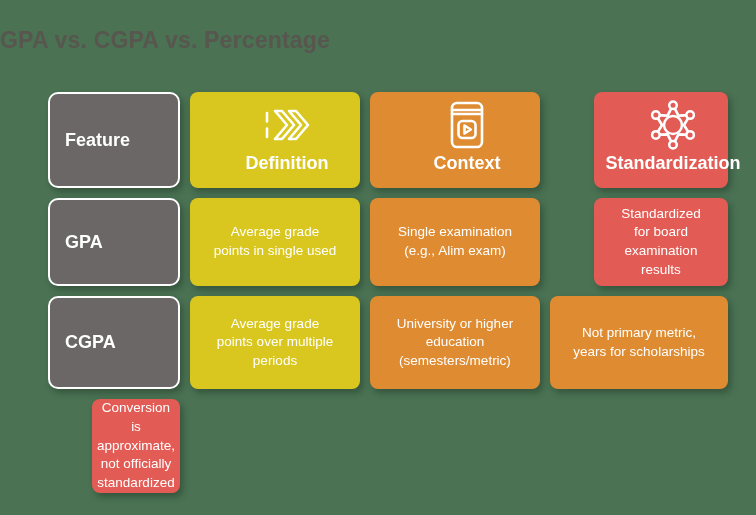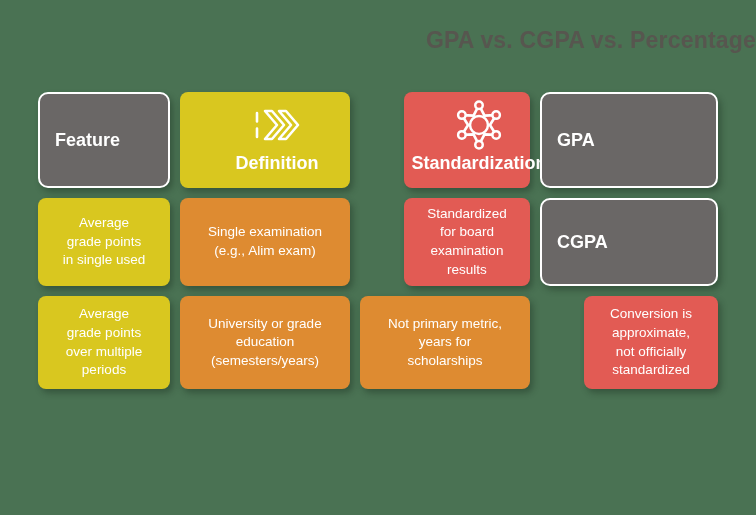--- a/index.html
+++ b/index.html
@@ -10,29 +10,29 @@
   .canvas {
     position: relative;
     width: 756px;
     height: 515px;
     background: var(--background);
     overflow: hidden;
   }
   .title {
     margin: 0;
     padding-top: 27px;
-    text-align: right;
+    text-align: left;
     font-size: 23px;
     font-weight: 700;
     letter-spacing: 0.2px;
     color: var(--title);
   }
   .grid {
     position: absolute;
-    left: 38px;
+    left: 48px;
     top: 92px;
     display: grid;
     grid-template-columns: 132px 170px 170px 178px;
     grid-template-rows: 96px 88px 93px 94px;
     gap: 10px;
   }
   .cell {
     border-radius: 8px;
     color: var(--text);
     box-shadow: 3px 4px 6px rgba(25, 45, 30, 0.40);
@@ -100,20 +100,32 @@
       <span class="icon-box">
         <svg width="48" height="36" viewBox="0 0 48 36">
           <line class="icon-stroke" x1="4" y1="6" x2="4" y2="30" stroke-dasharray="8.5 7"></line>
           <path class="icon-stroke" d="M12 4 L19 4 L31 18 L19 32 L12 32 L24 18 Z"></path>
           <path class="icon-stroke" d="M26 4 L33 4 L45 18 L33 32 L26 32 L38 18 Z"></path>
         </svg>
       </span>
       <span class="header-label">Definition</span>
     </div>
 
+    <div class="cell header-cell bg-orange">
+      <span class="icon-box">
+        <svg width="44" height="50" viewBox="0 0 44 50">
+          <rect class="icon-stroke" x="7" y="3" width="30" height="44" rx="5"></rect>
+          <line class="icon-stroke" x1="7" y1="10" x2="37" y2="10"></line>
+          <line class="icon-stroke" x1="7" y1="14" x2="37" y2="14"></line>
+          <rect class="icon-stroke" x="13.5" y="21" width="17" height="17" rx="4"></rect>
+          <path class="icon-stroke" d="M19.5 25.5 L25.8 29.5 L19.5 33.5 Z"></path>
+        </svg>
+      </span>
+      <span class="header-label">Context</span>
+    </div>
 
     <div class="cell header-cell bg-red">
       <span class="icon-box">
         <svg width="50" height="50" viewBox="0 0 48 48">
           <path class="icon-stroke" d="M24 5 L29.25 14.91 L40.45 14.5 L34.5 24 L40.45 33.5 L29.25 33.09 L24 43 L18.75 33.09 L7.55 33.5 L13.5 24 L7.55 14.5 L18.75 14.91 Z"></path>
           <circle class="molecule-dot" cx="24" cy="5" r="3.6"></circle>
           <circle class="molecule-dot" cx="40.45" cy="14.5" r="3.6"></circle>
           <circle class="molecule-dot" cx="40.45" cy="33.5" r="3.6"></circle>
           <circle class="molecule-dot" cx="24" cy="43" r="3.6"></circle>
           <circle class="molecule-dot" cx="7.55" cy="33.5" r="3.6"></circle>
@@ -128,19 +140,19 @@
       <span>GPA</span>
     </div>
     <div class="cell body-cell bg-yellow">Average grade points in single used</div>
     <div class="cell body-cell bg-orange">Single examination (e.g., Alim exam)</div>
     <div class="cell body-cell bg-red">Standardized for board examination results</div>
 
     <div class="cell label-cell">
       <span>CGPA</span>
     </div>
     <div class="cell body-cell bg-yellow">Average grade points over multiple periods</div>
-    <div class="cell body-cell bg-orange">University or grade education (semesters/years)</div>
+    <div class="cell body-cell bg-orange">University or higher education (semesters/metric)</div>
 
     <div class="cell body-cell bg-orange">Not primary metric, years for scholarships</div>
     <div class="cell body-cell bg-red">Conversion is approximate, not officially standardized</div>
 
   </div>
 </div>
 
 </body></html>

